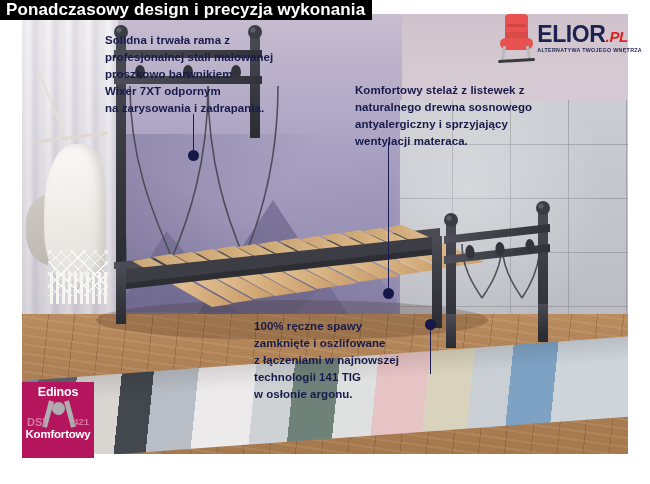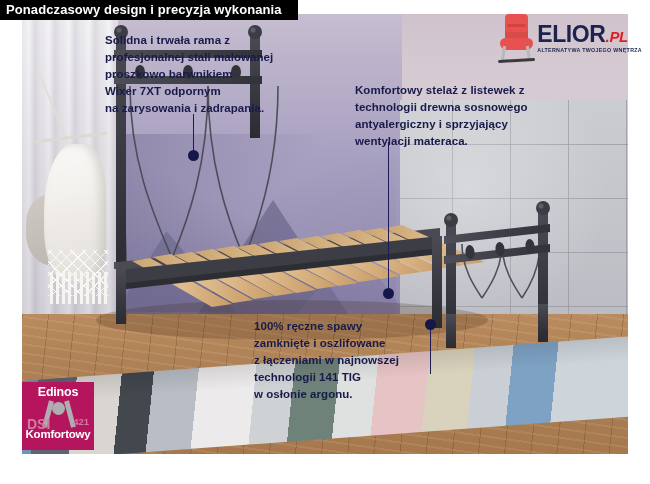--- a/index.html
+++ b/index.html
@@ -173,24 +173,24 @@
   
   .leader { position: absolute; background: #1a1c52; width: 1px; }
   .dot {
     position: absolute; width: 11px; height: 11px; border-radius: 50%;
     background: #151749;
   }
 
   
   #titlebar {
     position: absolute; left: 0; top: 0;
-    height: 20px; padding: 0 16px 0 6px;
+    height: 20px; padding: 0 7px 0 6px;
     background: #000000;
     color: #ffffff;
-    font-size: 13px; font-weight: bold;
+    font-size: 17px; font-weight: bold;
     line-height: 20px;
     white-space: nowrap;
     letter-spacing: .1px;
   }
 
   
   #logo {
     position: absolute; left: 494px; top: 12px;
     width: 148px; height: 52px;
     display: flex; align-items: center; gap: 5px;
@@ -230,42 +230,42 @@
     letter-spacing: -.3px; line-height: 15px; font-style: italic;
   }
   .logo-tagline {
     font-size: 5.3px; font-weight: bold; color: #1c2350;
     letter-spacing: .32px; margin-top: 1px; white-space: nowrap;
   }
 
   
   #edinos {
     position: absolute; left: 22px; top: 382px;
-    width: 72px; height: 68px;
+    width: 72px; height: 76px;
     background: #b5155c;
     display: flex; flex-direction: column; align-items: center;
     color: #ffffff;
   }
   .ed-title {
     font-size: 12.5px; font-weight: bold; margin-top: 3px; letter-spacing: -.2px;
   }
   .ed-mark { position: relative; width: 72px; height: 30px; }
   .ed-v-l, .ed-v-r {
     position: absolute; top: 2px; width: 5px; height: 27px;
     background: #b0adb2;
   }
   .ed-v-l { left: 27px; transform: rotate(15deg); transform-origin: top; }
   .ed-v-r { left: 42px; transform: rotate(-15deg); transform-origin: top; }
   .ed-dot {
     position: absolute; left: 30px; top: 3px; width: 13px; height: 13px;
     border-radius: 50%; background: #b0adb2;
   }
   .ed-dsi {
     position: absolute; left: 5px; top: 17px;
-    font-size: 14px; font-weight: bold; color: #d07ba2;
+    font-size: 11px; font-weight: bold; color: #d07ba2;
   }
   .ed-804 {
     position: absolute; right: 5px; top: 17px;
     font-size: 9.5px; font-weight: bold; color: #d07ba2;
   }
   .ed-std {
     font-size: 11.5px; font-weight: bold; letter-spacing: -.2px; margin-top: -1px;
   }
 
   
@@ -441,21 +441,21 @@
     <div class="dot" style="left:403px; top:305px;"></div>
   </div>
 
   <div class="callout" id="callout-frame">Solidna i trwała rama z
 profesjonalnej stali malowanej
 proszkowo barwnikiem
 Wixer 7XT odpornym
 na zarysowania i zadrapania.</div>
 
   <div class="callout" id="callout-slats">Komfortowy stelaż z listewek z
-technologii drewna sosnowego
+naturalnego drewna sosnowego
 antyalergiczny i sprzyjający
 wentylacji materaca.</div>
 
   <div class="callout" id="callout-welds">100% ręczne spawy
 zamknięte i oszlifowane
 z łączeniami w najnowszej
 technologii 141 TIG
 w osłonie argonu.</div>
 
   <div id="titlebar">Ponadczasowy design i precyzja wykonania</div>

